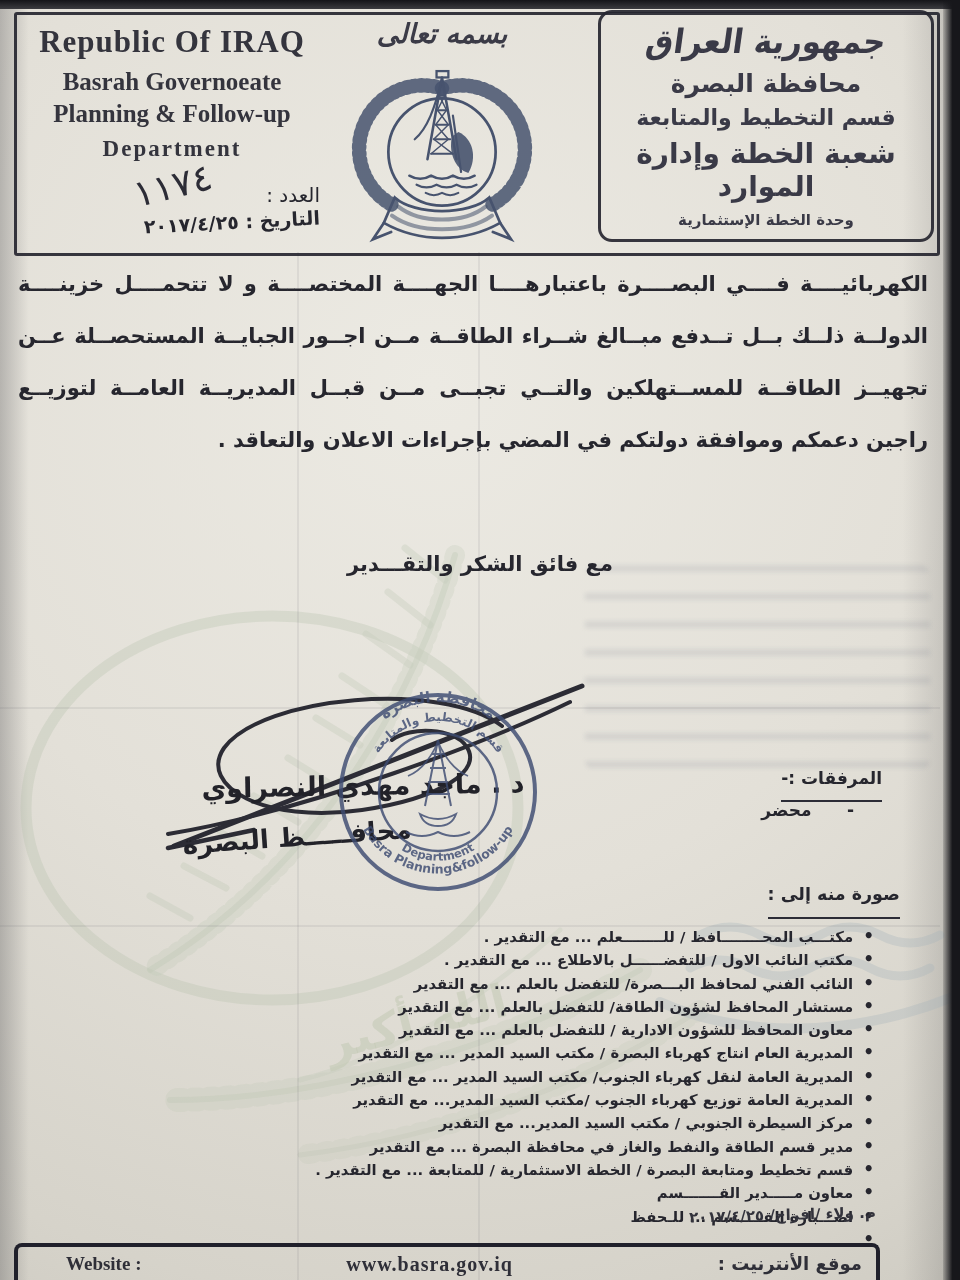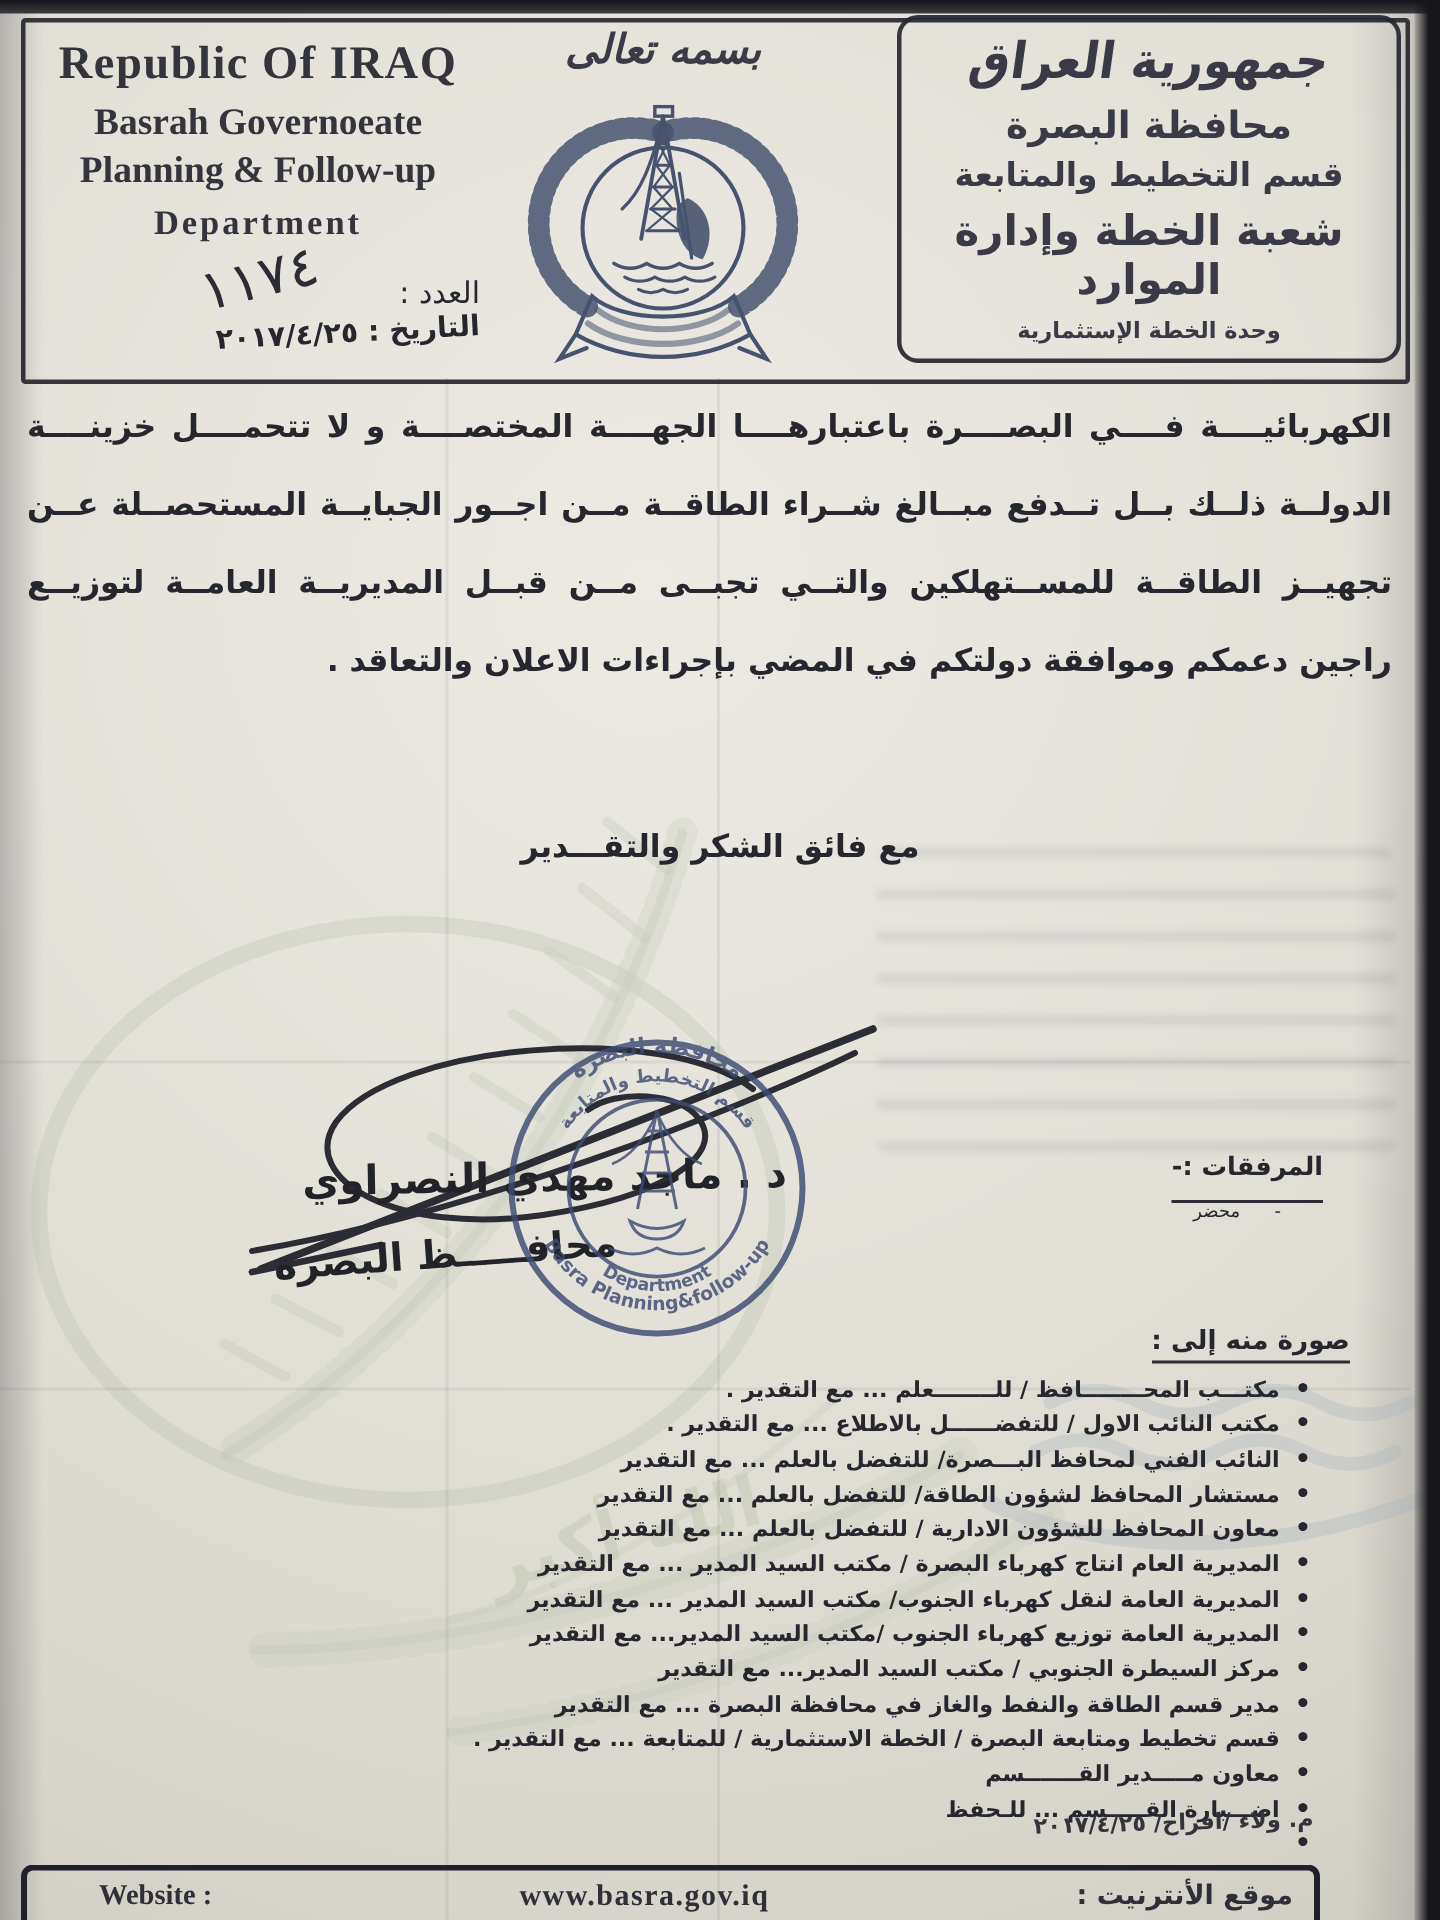--- a/index.html
+++ b/index.html
@@ -69,25 +69,25 @@
   .sig-svg{position:absolute;left:112px;top:678px;pointer-events:none;}
   .signer-name{position:absolute;left:128px;top:770px;width:470px;text-align:center;direction:rtl;
     font-size:27px;font-weight:bold;color:#222229;transform:rotate(-1deg);}
   .signer-title{position:absolute;left:142px;top:822px;width:310px;text-align:center;direction:rtl;
     font-size:26px;font-weight:bold;color:#222229;transform:rotate(-4deg);}
   .stamp{position:absolute;left:336px;top:690px;opacity:.82;}
 
   
   .attach-label{position:absolute;right:78px;top:768px;direction:rtl;font-size:17px;font-weight:bold;
     border-bottom:2px solid #2c2c36;padding-bottom:12px;}
-  .attach-item{position:absolute;right:106px;top:800px;direction:rtl;font-size:12px;font-weight:normal;white-space:pre;}
+  .attach-item{position:absolute;right:106px;top:800px;direction:rtl;font-size:17px;font-weight:bold;white-space:pre;}
 
   
   .dist{position:absolute;right:60px;top:884px;width:548px;direction:rtl;}
-  .dist-heading{display:inline-block;font-size:17.5px;font-weight:bold;border-bottom:2px solid #2c2c36;padding-bottom:3px;text-align:right;}
+  .dist-heading{display:inline-block;font-size:17.5px;font-weight:bold;border-bottom:2px solid #2c2c36;padding-bottom:13px;text-align:right;}
   .dist ul{list-style:none;margin:6px 0 0 0;padding:0 26px 0 0;}
   .dist li{display:flex;gap:10px;align-items:baseline;font-size:14.8px;font-weight:bold;line-height:23.3px;white-space:nowrap;}
   .dist .bullet{font-size:17px;line-height:23.3px;}
 
   .clerk-note{position:absolute;right:84px;top:1206px;direction:rtl;font-size:15px;font-weight:bold;
     color:#33333c;transform:rotate(-1.5deg);}
 
   
   .footer-box{position:absolute;left:14px;top:1243px;width:866px;height:37px;
     border:4px solid #20202b;border-bottom:none;border-radius:8px 8px 0 0;

